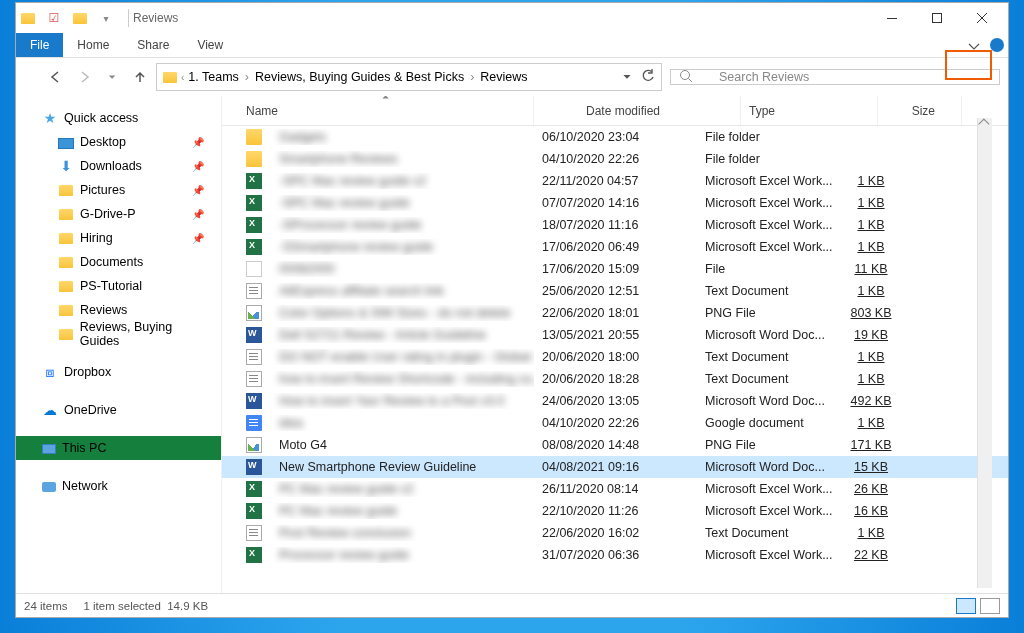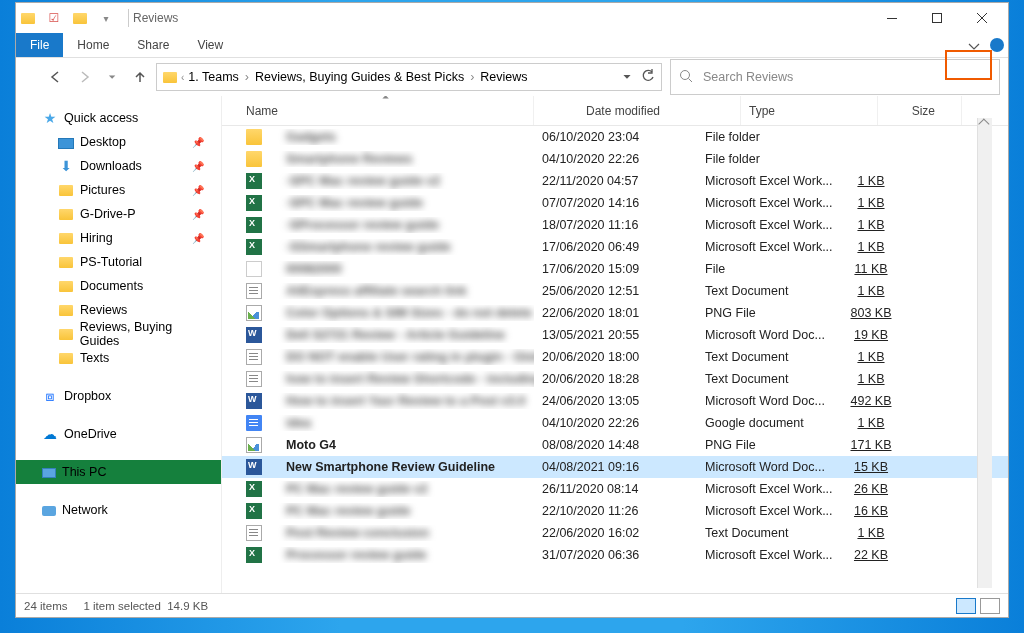--- a/index.html
+++ b/index.html
@@ -19,41 +19,41 @@
     .help-icon { width: 14px; height: 14px; border-radius: 50%; background: #1979ca; margin-left: 2px; }
     .highlight-box { position: absolute; top: 47px; right: 16px; width: 47px; height: 30px; border: 2px solid #f05a00; pointer-events: none; z-index: 99; }
     .nav-row { height: 38px; display: flex; align-items: center; padding: 4px 8px 4px 32px; gap: 8px; }
     .nav-btns { display: flex; gap: 12px; align-items: center; color: #555; }
     .nav-arrow { width: 16px; height: 16px; display: flex; align-items: center; justify-content: center; }
     .nav-arrow.disabled { color: #bbb; }
     .address { flex: 1; height: 28px; border: 1px solid #ccc; display: flex; align-items: center; padding: 0 6px; font-size: 12.5px; }
     .crumb { display: flex; align-items: center; gap: 4px; }
     .crumb-sep { color: #888; padding: 0 6px; }
     .addr-ctrls { margin-left: auto; display: flex; align-items: center; gap: 10px; color: #555; }
-    .search { width: 330px; height: 36px; border: 1px solid #ccc; display: flex; align-items: center; padding: 0 8px; gap: 10px; color: #888; font-size: 12.5px; }
+    .search { width: 330px; height: 16px; border: 1px solid #ccc; display: flex; align-items: center; padding: 0 8px; gap: 26px; color: #888; font-size: 12.5px; }
     .content { flex: 1; display: flex; overflow: hidden; }
     .sidebar { width: 205px; overflow-y: auto; padding: 10px 0; font-size: 12.5px; }
     .side-group { margin-bottom: 14px; }
     .side-item { display: flex; align-items: center; padding: 3px 8px 3px 42px; height: 24px; gap: 6px; position: relative; }
     .side-item.group-header { padding-left: 26px; }
     .side-item.selected { background: #15803d; }
     .side-item .pin { margin-left: auto; color: #888; font-size: 10px; margin-right: 8px; }
     .side-icon { width: 16px; height: 16px; display: inline-flex; align-items: center; justify-content: center; }
     .main-pane { flex: 1; display: flex; flex-direction: column; border-left: 1px solid #eee; }
     .columns { height: 30px; display: flex; align-items: center; border-bottom: 1px solid #e8e8e8; color: #444; font-size: 12px; padding-left: 16px; }
     .col { display: flex; align-items: center; border-right: 1px solid #f0f0f0; height: 100%; padding-left: 8px; }
     .col-name { width: 296px; position: relative; }
     .col-date { width: 163px; margin-left: 44px; }
     .col-type { width: 137px; }
     .col-size { width: 84px; justify-content: flex-end; padding-right: 26px;}
     .col-name .sort-arrow { position: absolute; top: -4px; left: 50%; transform: translateX(-50%); color: #888; font-size: 9px; }
     .files { flex: 1; overflow-y: auto; font-size: 12.5px; color: #222; }
     .file-row { display: flex; align-items: center; height: 22px; padding-left: 16px; }
     .file-row.selected { background: #cce8ff; }
-    .c-name { width: 296px; display: flex; align-items: center; gap: 24px; padding-left: 8px; overflow: hidden; white-space: nowrap; font-weight: bold; }
+    .c-name { width: 296px; display: flex; align-items: center; gap: 17px; padding-left: 8px; overflow: hidden; white-space: nowrap; }
     .c-date { width: 163px; padding-left: 8px; }
     .c-type { width: 137px; padding-left: 8px; overflow: hidden; text-overflow: ellipsis; white-space: nowrap; }
     .c-size { width: 84px; text-align: center; padding-right: 10px; text-decoration: underline; }
     .blur-text { filter: blur(3.8px); color: #555; }
     .status { height: 24px; border-top: 1px solid #e0e0e0; display: flex; align-items: center; padding: 0 8px; font-size: 11.5px; color: #555; gap: 16px; }
     .status .views { margin-left: auto; display: flex; gap: 4px; }
     .view-btn { width: 20px; height: 16px; border: 1px solid #999; }
     .view-btn.active { background: #cce8ff; border-color: #1979ca; }
     .scroll-hint { position: absolute; right: 16px; top: 115px; width: 15px; height: 470px; background: #f0f0f0; border-left: 1px solid #e0e0e0; }
     .scroll-hint::before { content: ''; position: absolute; top: 0; left: 4px; width: 7px; height: 7px; border-left: 1px solid #888; border-top: 1px solid #888; transform: rotate(45deg) translateY(3px); }
@@ -209,45 +209,39 @@
               <span class="side-icon">
                 <span class="file-icon folder-i" style="width:14px;height:11px;"></span>
               </span>
               <span>Hiring</span>
               <span class="pin">📌</span>
             </div>
             <div class="side-item">
               <span class="side-icon">
                 <span class="file-icon folder-i" style="width:14px;height:11px;"></span>
               </span>
+              <span>Documents</span>
+            </div>
+            <div class="side-item">
+              <span class="side-icon">
+                <span class="file-icon folder-i" style="width:14px;height:11px;"></span>
+              </span>
               <span>PS-Tutorial</span>
             </div>
             <div class="side-item">
               <span class="side-icon">
                 <span class="file-icon folder-i" style="width:14px;height:11px;"></span>
               </span>
-              <span>Documents</span>
-            </div>
-            <div class="side-item">
-              <span class="side-icon">
-                <span class="file-icon folder-i" style="width:14px;height:11px;"></span>
-              </span>
               <span>Reviews</span>
             </div>
             <div class="side-item">
               <span class="side-icon">
                 <span class="file-icon folder-i" style="width:14px;height:11px;"></span>
               </span>
               <span>Reviews, Buying Guides</span>
-            </div>
-            <div class="side-item">
-              <span class="side-icon">
-                <span class="file-icon folder-i" style="width:14px;height:11px;"></span>
-              </span>
-              <span>Texts</span>
             </div>
           </div>
       </div>
       <div class="side-group">
         <div class="side-item group-header">
             <span class="side-icon dropbox-i">⧈</span>
             <span>Dropbox</span>
           </div>
       </div>
       <div class="side-group">

